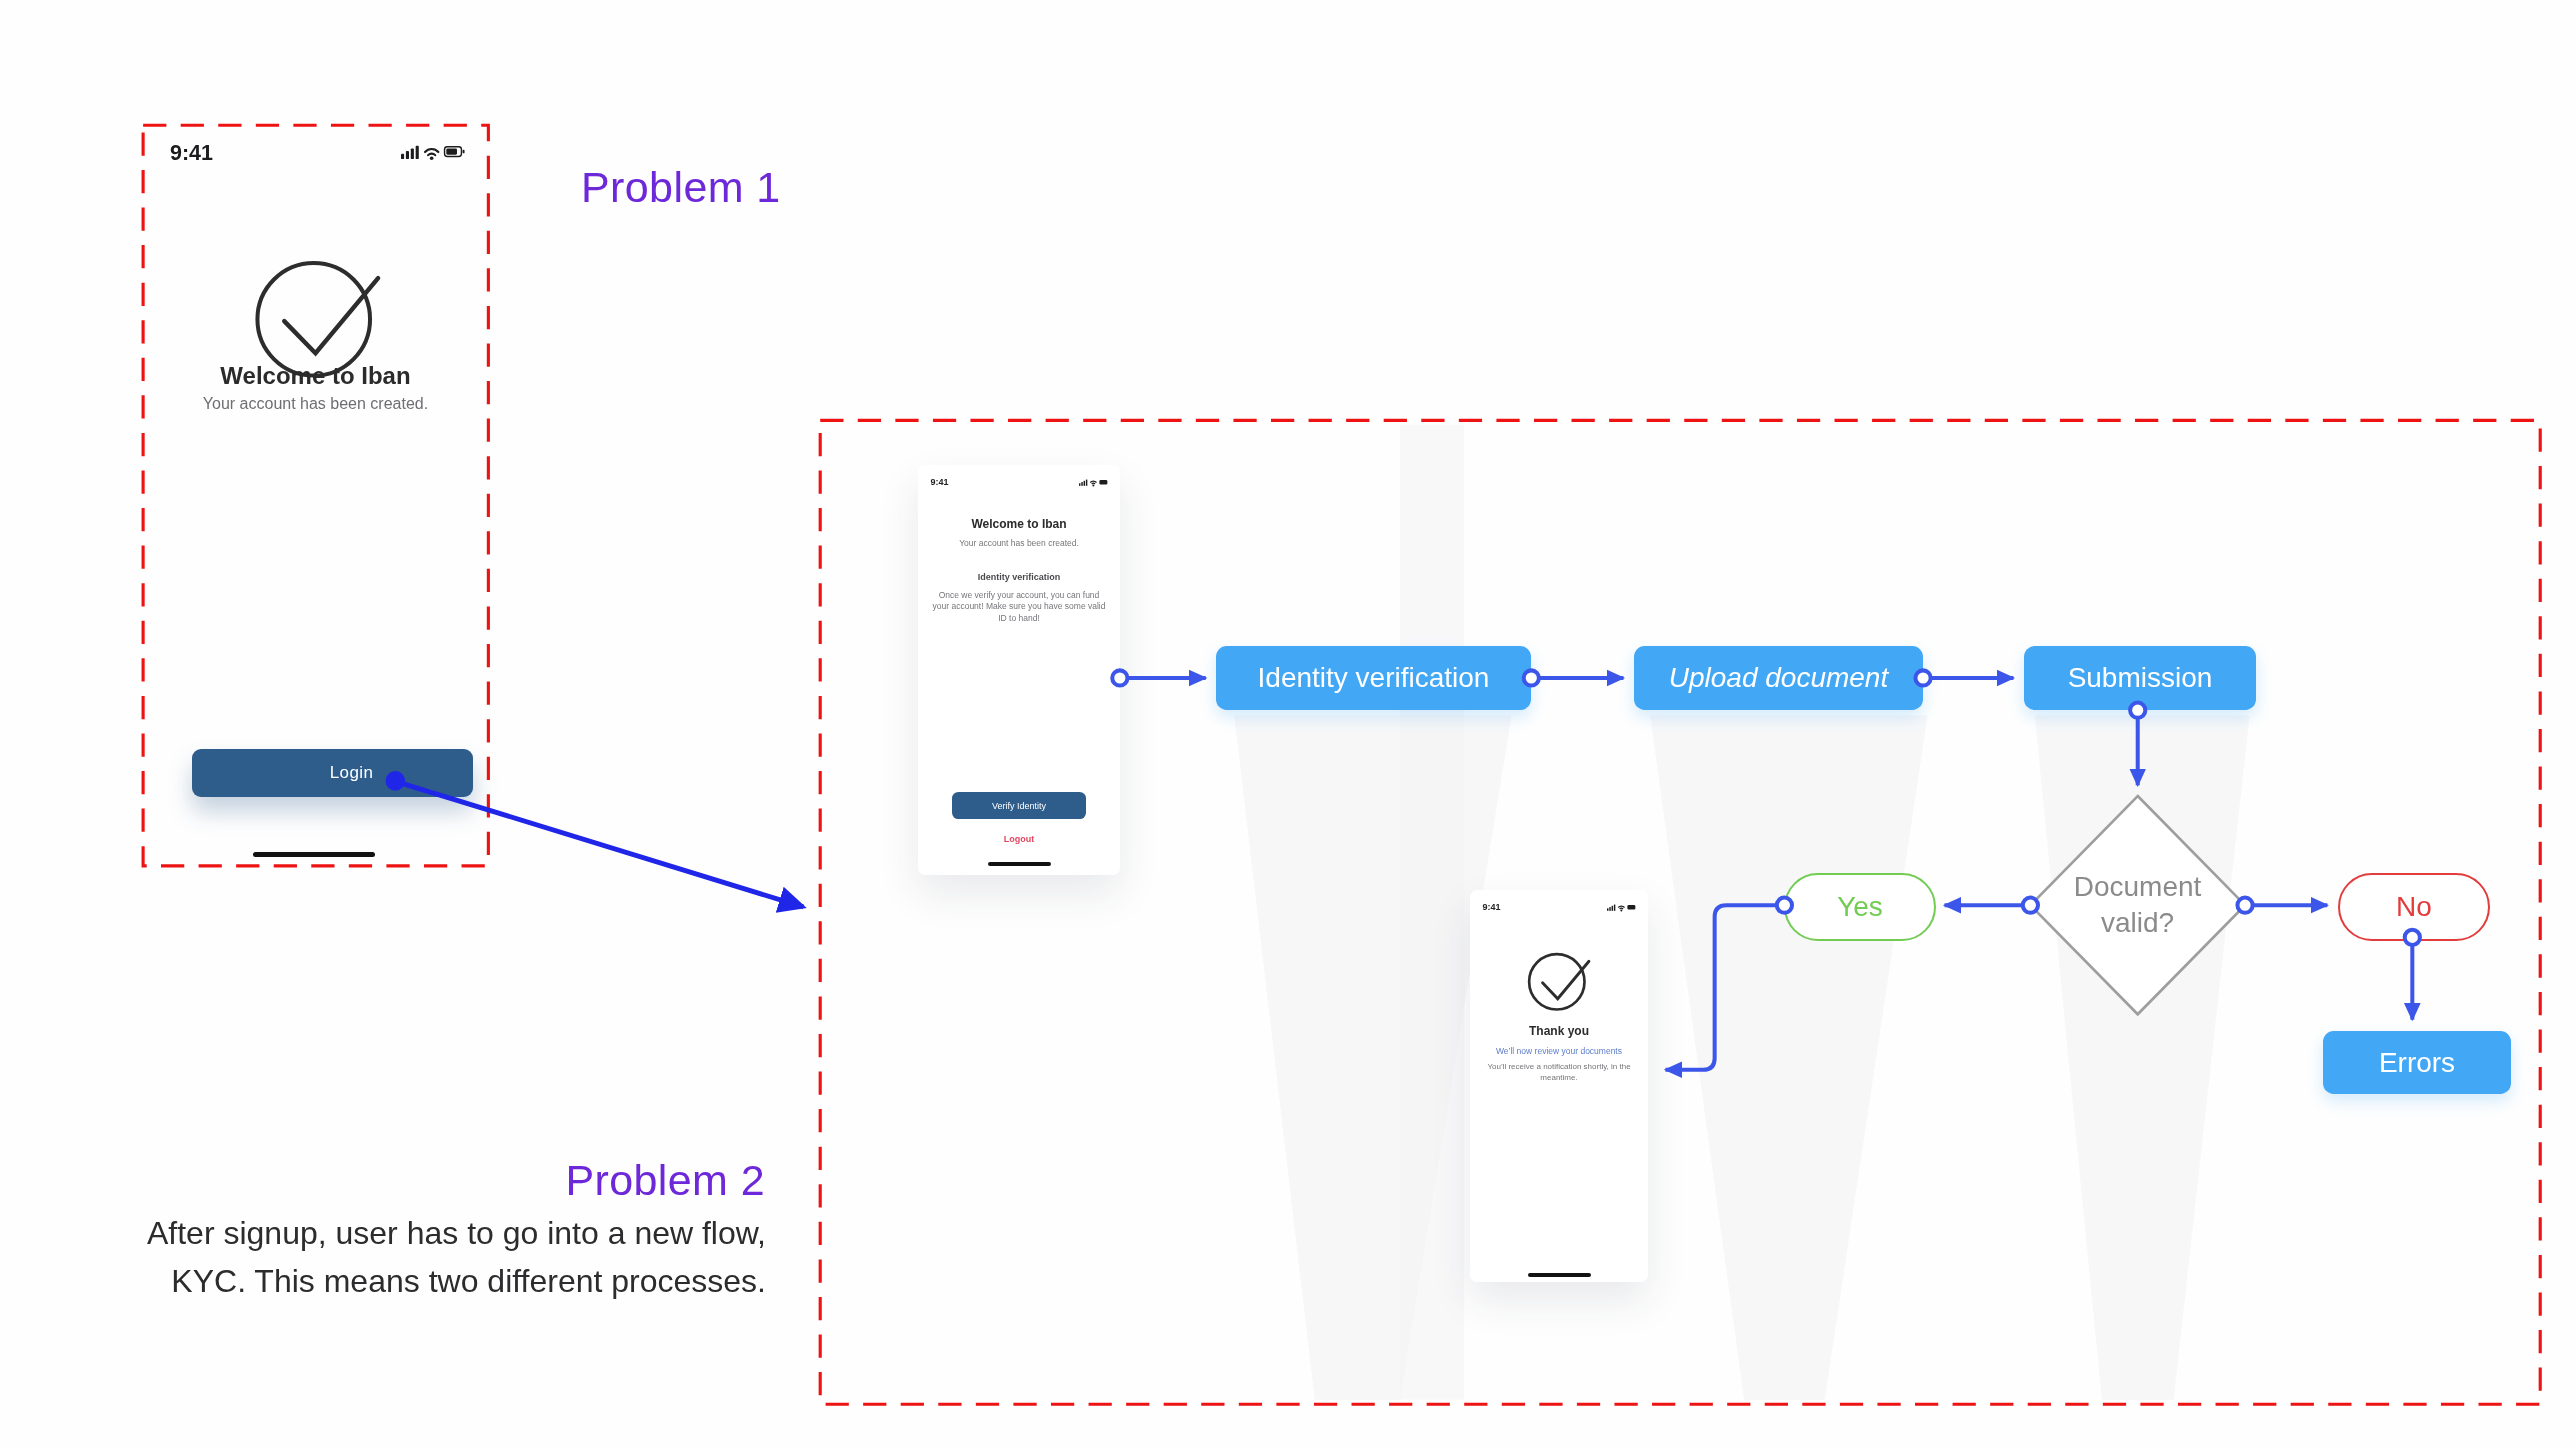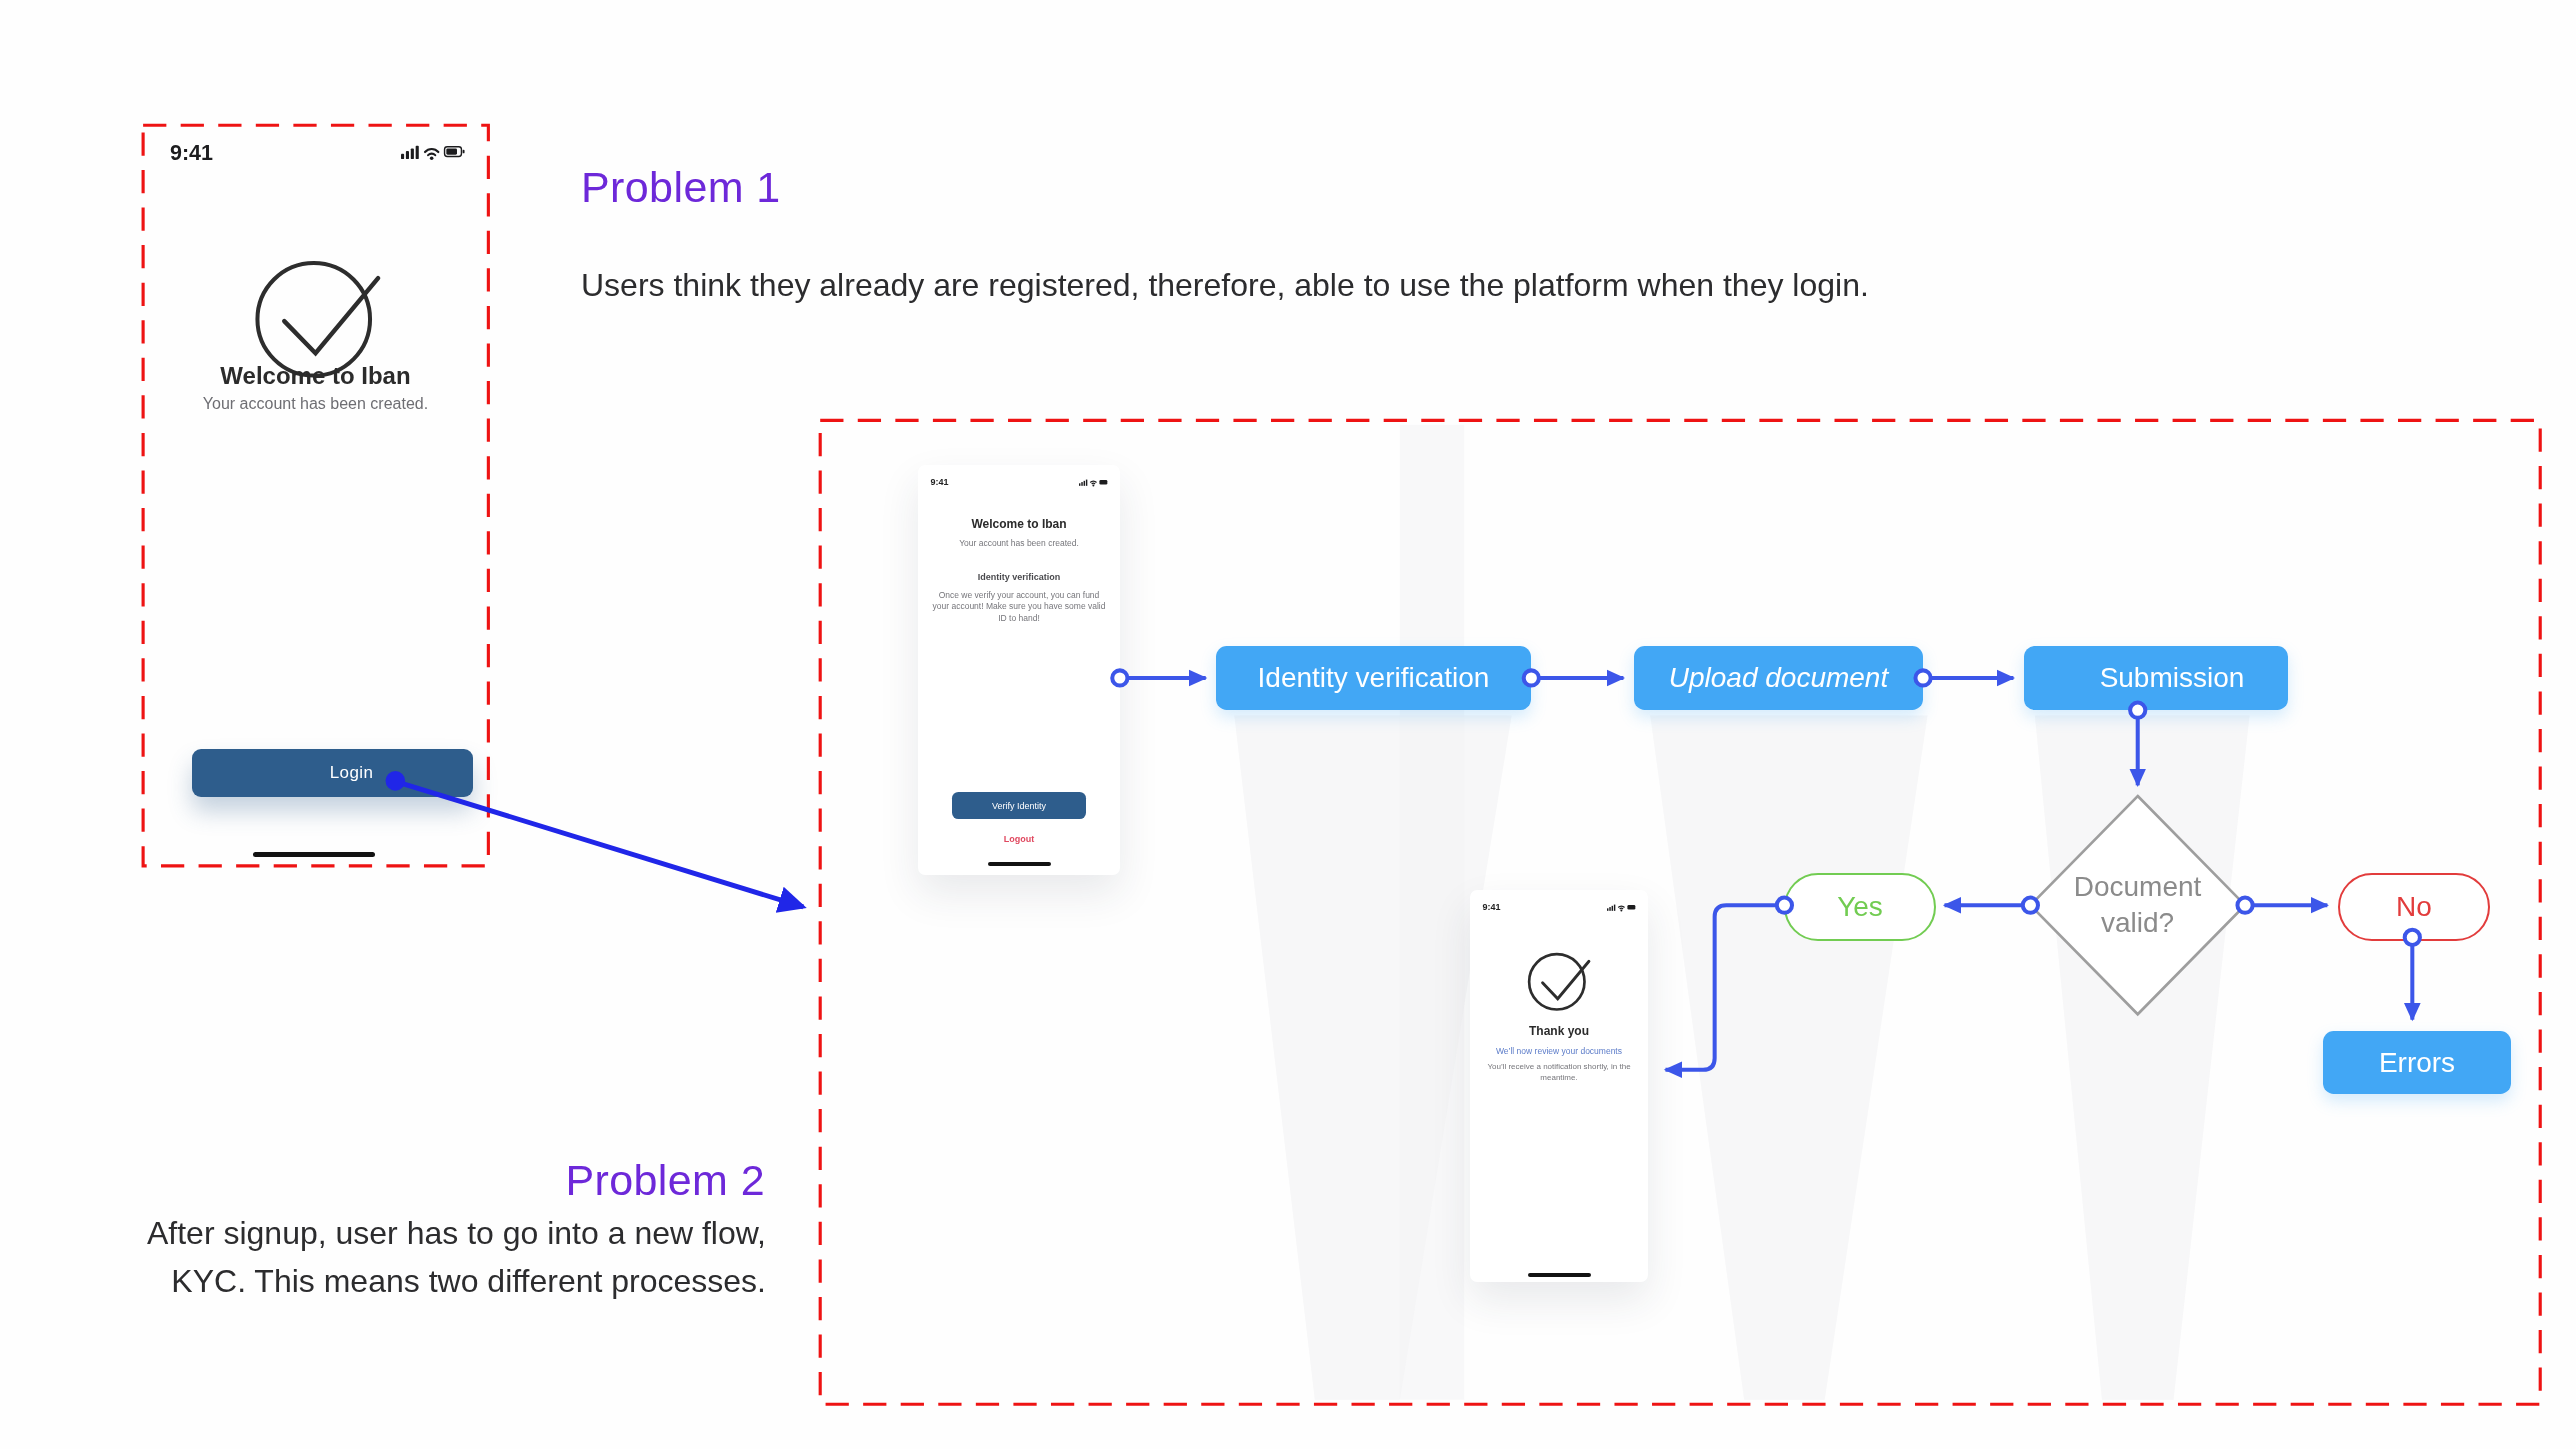--- a/index.html
+++ b/index.html
@@ -66,21 +66,20 @@
 <div id="canvas">
 
   <svg class="layer" width="2576" height="1449" viewBox="0 0 2880 1620">
     <rect x="1565" y="475" width="72" height="1090" fill="#f5f5f7" opacity="0.7"></rect>
     <polygon points="1380,800 1690,800 1565,1565 1470,1565" fill="#f3f3f5" opacity="0.65"></polygon>
     <polygon points="1845,800 2155,800 2040,1565 1950,1565" fill="#f3f3f5" opacity="0.65"></polygon>
     <polygon points="2275,800 2515,800 2430,1565 2350,1565" fill="#f3f3f5" opacity="0.65"></polygon>
   </svg>
 
   <div class="abs problem-title" style="left:581px;top:163px;">Problem 1</div>
-  <div class="abs problem-body" style="left:581px;top:261px;white-space:nowrap;">Users think they already are registered, therefore, able to use the platform when they login.</div>
 
   <div class="abs problem-title" style="left:268px;top:1156px;width:497px;text-align:right;">Problem 2</div>
   <div class="abs problem-body" style="left:122px;top:1209px;width:644px;text-align:right;">After signup, user has to go into a new flow, KYC. This means two different processes.</div>
 
   <div class="abs login-phone">
     <div class="statusbar">
       <span class="time">9:41</span>
       <span>
         <svg width="64" height="18" viewBox="0 0 72 20">
           <g fill="#1c1c1e">
@@ -166,21 +165,21 @@
       <path d="M23 43 L40 61 L75 19" fill="none" stroke="#2d2d2d" stroke-width="3.2" stroke-linecap="round"></path>
     </svg>
     <div class="center-col ty-title">Thank you</div>
     <div class="center-col ty-review">We’ll now review your documents</div>
     <div class="abs ty-notice" style="text-align:center;">You’ll receive a notification shortly, in the meantime.</div>
     <div class="home-bar"></div>
   </div>
 
   <div class="flow-box" style="left:1216px;top:646px;width:315px;">Identity verification</div>
   <div class="flow-box" style="left:1634px;top:646px;width:289px;font-style:italic;">Upload document</div>
-  <div class="flow-box" style="left:2024px;top:646px;width:232px;padding-left:32px;">Submission</div>
+  <div class="flow-box" style="left:2024px;top:646px;width:232px;">Submission</div>
   <div class="pill pill-yes" style="left:1784px;top:873px;">Yes</div>
   <div class="pill pill-no" style="left:2338px;top:873px;">No</div>
   <div class="flow-box" style="left:2323px;top:1031px;width:188px;height:63px;text-align:center;">Errors</div>
 
   <svg class="layer" width="2576" height="1449" viewBox="0 0 2880 1620">
     <defs>
       <marker id="arr" viewBox="0 0 12 12" refX="10" refY="6" markerWidth="5" markerHeight="5" orient="auto-start-reverse">
         <path d="M0,1 L11,6 L0,11 Z" fill="#3c56e9"></path>
       </marker>
       <marker id="arrBig" viewBox="0 0 12 12" refX="10" refY="6" markerWidth="6" markerHeight="6" orient="auto-start-reverse">

